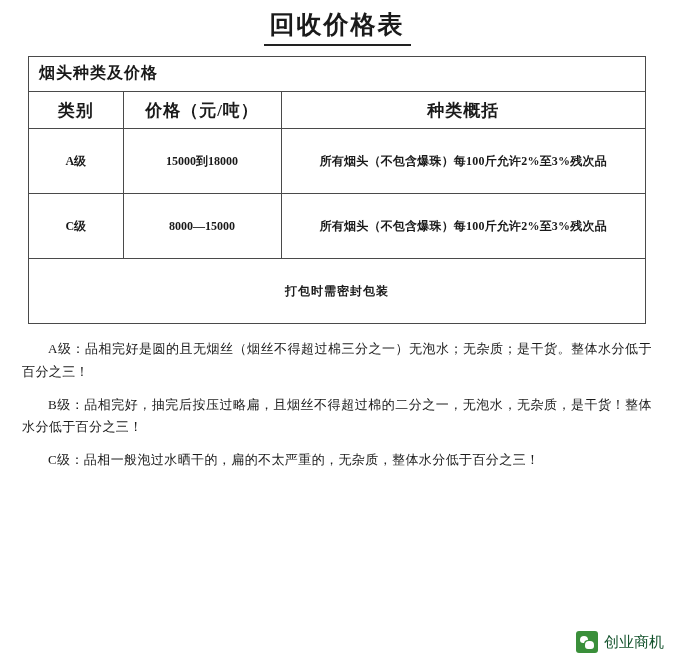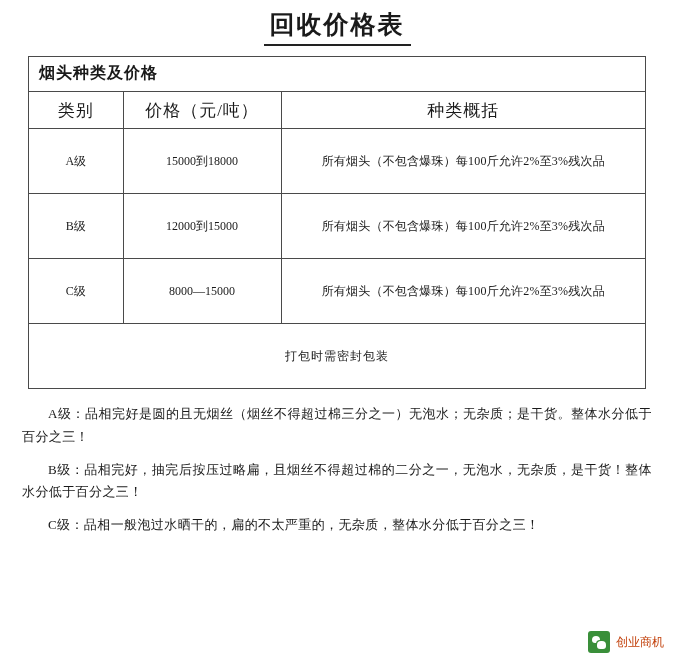--- a/index.html
+++ b/index.html
@@ -54,21 +54,21 @@
     width: 100%;
     border-collapse: collapse;
     table-layout: fixed;
   }
   table.price th,
   table.price td {
     border-right: 1px solid #4a4a4a;
     border-bottom: 1px solid #4a4a4a;
     text-align: center;
     vertical-align: middle;
-    font-weight: normal;
+    font-weight: bold;
   }
   table.price th:last-child,
   table.price td:last-child {
     border-right: none;
   }
   table.price th {
     font-size: 17px;
     height: 34px;
     letter-spacing: 1px;
   }
@@ -137,22 +137,22 @@
     left: 9px;
     top: 10px;
     width: 9px;
     height: 8px;
     border-radius: 4px 4px 3px 3px;
     background: #fff;
     box-shadow: -1px -1px 0 0 #3a8f3a;
   }
   .badge-text {
     font-family: "Liberation Sans", sans-serif;
-    font-size: 12px;
-    color: #c2410c;
+    font-size: 15px;
+    color: #14532d;
   }
 </style>
 </head>
 <body>
 
 <div class="page">
 
   <div class="title-wrap">
     <div class="doc-title">回收价格表</div>
   </div>
@@ -173,25 +173,20 @@
           <th>种类概括</th>
         </tr>
       </thead>
       <tbody>
         <tr>
           <td>A级</td>
           <td>15000到18000</td>
           <td class="cell-desc">所有烟头（不包含爆珠）每100斤允许2%至3%残次品</td>
         </tr>
         <tr>
-          <td>B级</td>
-          <td>12000到15000</td>
-          <td class="cell-desc">所有烟头（不包含爆珠）每100斤允许2%至3%残次品</td>
-        </tr>
-        <tr>
           <td>C级</td>
           <td>8000—15000</td>
           <td class="cell-desc">所有烟头（不包含爆珠）每100斤允许2%至3%残次品</td>
         </tr>
         <tr class="packing-row">
           <td colspan="3">打包时需密封包装</td>
         </tr>
       </tbody>
     </table>
   </div>

